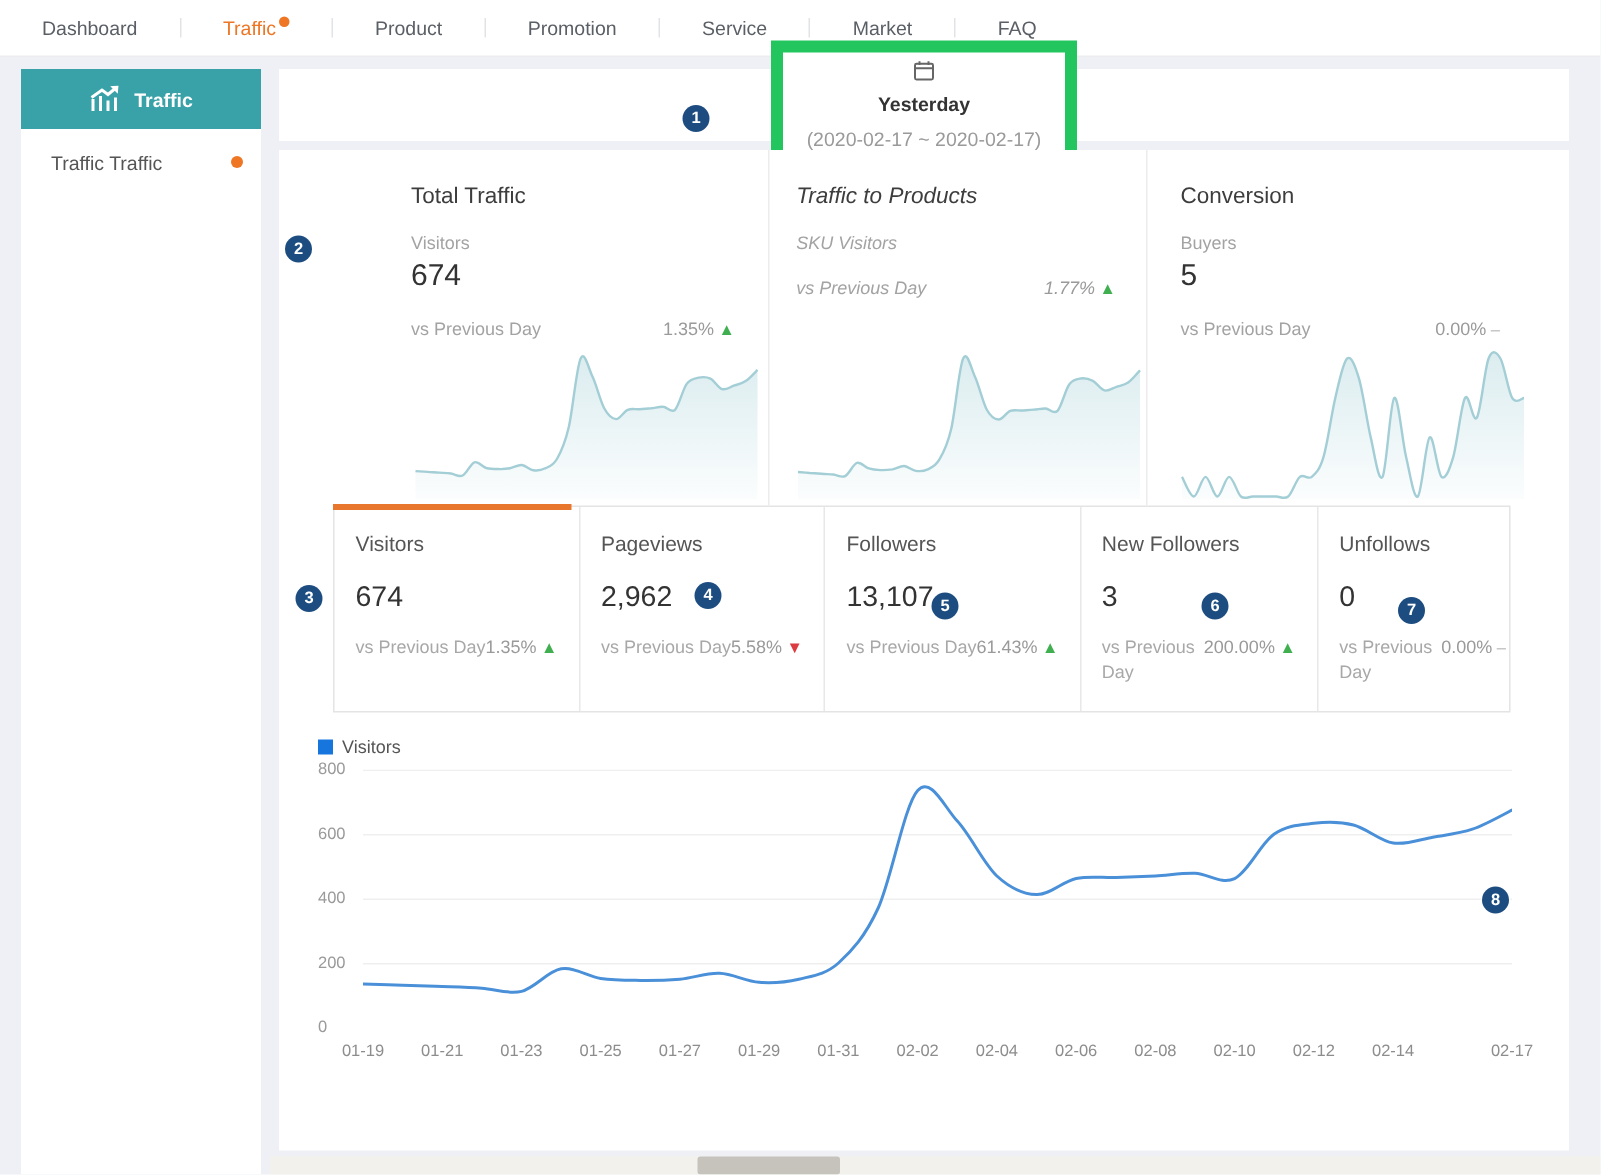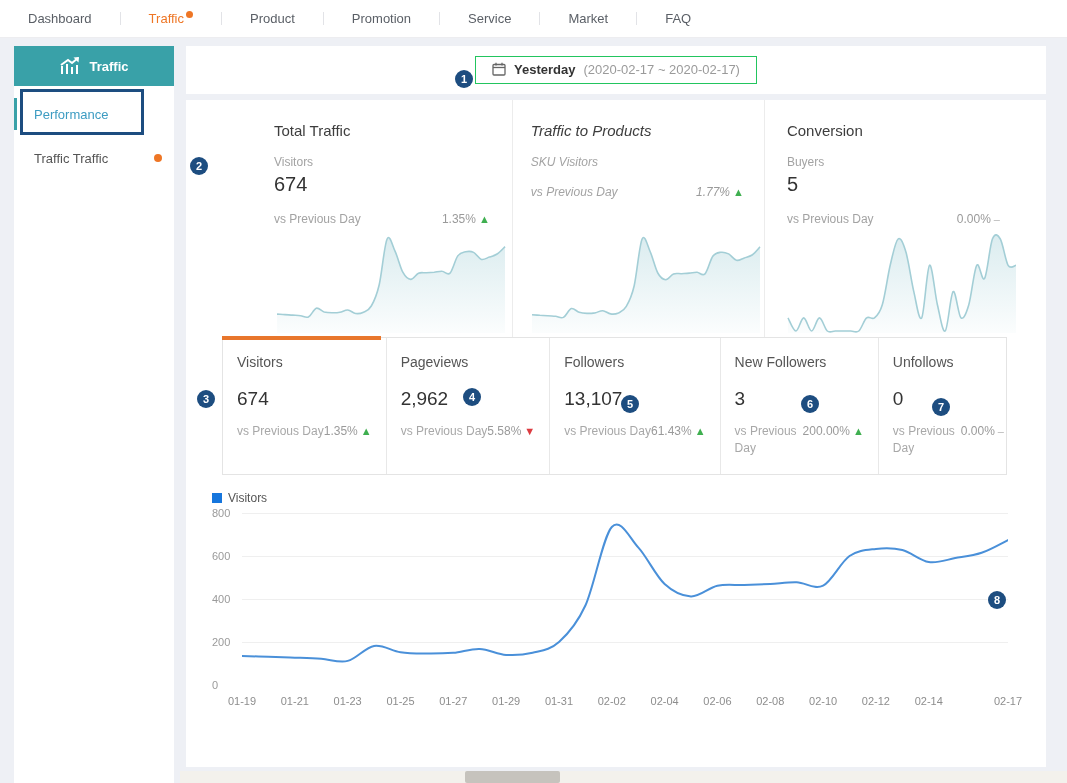--- a/index.html
+++ b/index.html
@@ -29,21 +29,21 @@
   }
   .sb-item { position:relative; height:44px; display:flex; align-items:center; padding-left:20px; font-size:13px; color:#555; cursor:pointer; }
   .sb-item.active { color:#3d9cc2; margin-top:6px; }
   .sb-item.active .active-bar { position:absolute; left:0; top:6px; bottom:6px; width:3px; background:#39a1a8; }
   .sb-dot { position:absolute; right:12px; width:8px; height:8px; border-radius:50%; background:#ee7625; }
   .perf-outline { position:absolute; left:6px; top:-3px; width:124px; height:46px; border:3px solid #1d4d80; pointer-events:none; }
   
   .main { position:absolute; left:186px; top:46px; width:860px; }
   .datebar { height:48px; background:#fff; display:flex; align-items:center; justify-content:center; }
   .date-box {
-    border:1px solid #22c55e; padding:5px 16px 6px 16px; display:flex; gap:8px; cursor:pointer; background:#fff;
+    border:8px solid #22c55e; padding:5px 16px 6px 16px; display:flex; align-items:center; gap:8px; cursor:pointer; background:#fff;flex-direction:column;
   }
   .date-preset { font-size:13px; font-weight:bold; color:#333; }
   .date-range { font-size:13px; color:#9a9a9a; }
   .panel { margin-top:6px; background:#fff; height:667px; position:relative; }
   
   .tabrow { height:41px; border-bottom:1px solid #e8e8e8; position:relative; }
   .tab { position:absolute; left:24px; top:0; line-height:41px; font-size:14px; font-weight:bold; color:#333; cursor:pointer; }
   .tab-underline { position:absolute; left:24px; bottom:-1px; width:270px; height:2px; background:#39a1a8; }
   
   .cards-row { display:flex; height:237px;padding-left:48px; }
@@ -129,25 +129,20 @@
           <line x1="3" y1="9" x2="3" y2="17"></line>
           <line x1="8" y1="7" x2="8" y2="17"></line>
           <line x1="13" y1="10" x2="13" y2="17"></line>
           <line x1="18" y1="8" x2="18" y2="17"></line>
         </g>
         <path d="M2 8 L9 3 L13 6 L19 1" stroke="#fff" stroke-width="2" fill="none"></path>
         <path d="M14.5 0.5 L20 0 L19.5 5.5 Z" fill="#fff"></path>
       </svg>
     </span>
     <span>Traffic</span>
-  </div>
-  <div class="sb-item active">
-    <span class="active-bar"></span>
-    <span>Performance</span>
-    <span class="perf-outline"></span>
   </div>
   <div class="sb-item">
     <span>Traffic Traffic</span>
     <span class="sb-dot"></span>
   </div>
 </aside>
 
 <div class="main">
 
   <div class="datebar">

